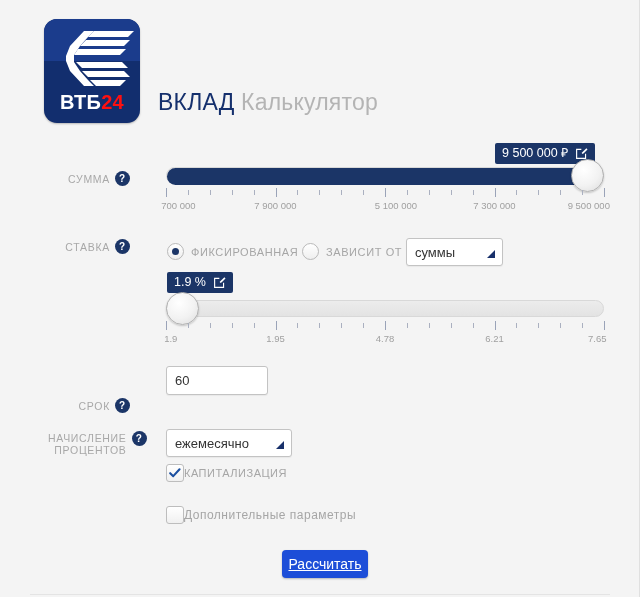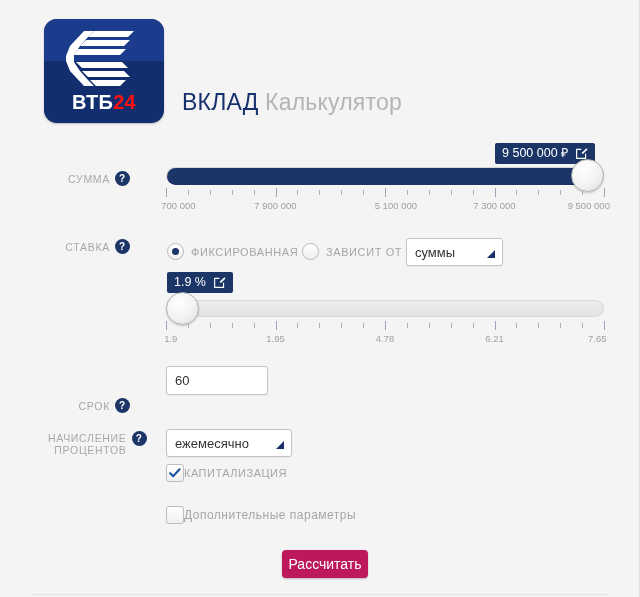--- a/index.html
+++ b/index.html
@@ -29,21 +29,21 @@
   }
 
   
   .header {
     position: absolute;
     left: 44px; top: 19px;
     display: flex;
     align-items: flex-end;
   }
   .logo {
-    width: 120px; height: 104px;
+    width: 96px; height: 104px;
     border-radius: 13px;
     background: #122e6e;
     position: relative;
     overflow: hidden;
     box-shadow: 0 1px 2px rgba(0,0,0,.25);
     flex: none;
   }
   .logo-top {
     position: absolute; left: 0; top: 0;
     width: 100%; height: 42px;
@@ -264,28 +264,29 @@
     font-size: 11px;
     letter-spacing: .5px;
     color: #a6a6a6;
     white-space: nowrap;
     cursor: pointer;
   }
   .check-text.mixed { text-transform: none; font-size: 12px; }
 
   .btn {
     position: absolute;
-    background: #be185d;
+    background: #1d4ed8;
     color: #ffffff;
     border: none;
     border-radius: 4px;
     font-size: 14px;
     font-family: "Liberation Sans", sans-serif;
     cursor: pointer;
     box-shadow: 0 1px 2px rgba(0,0,0,.25);
+    text-decoration: underline;
   }
 </style>
 </head>
 <body>
 
 <div class="page">
 
   <div class="header">
     <div class="logo">
       <div class="logo-top"></div>

